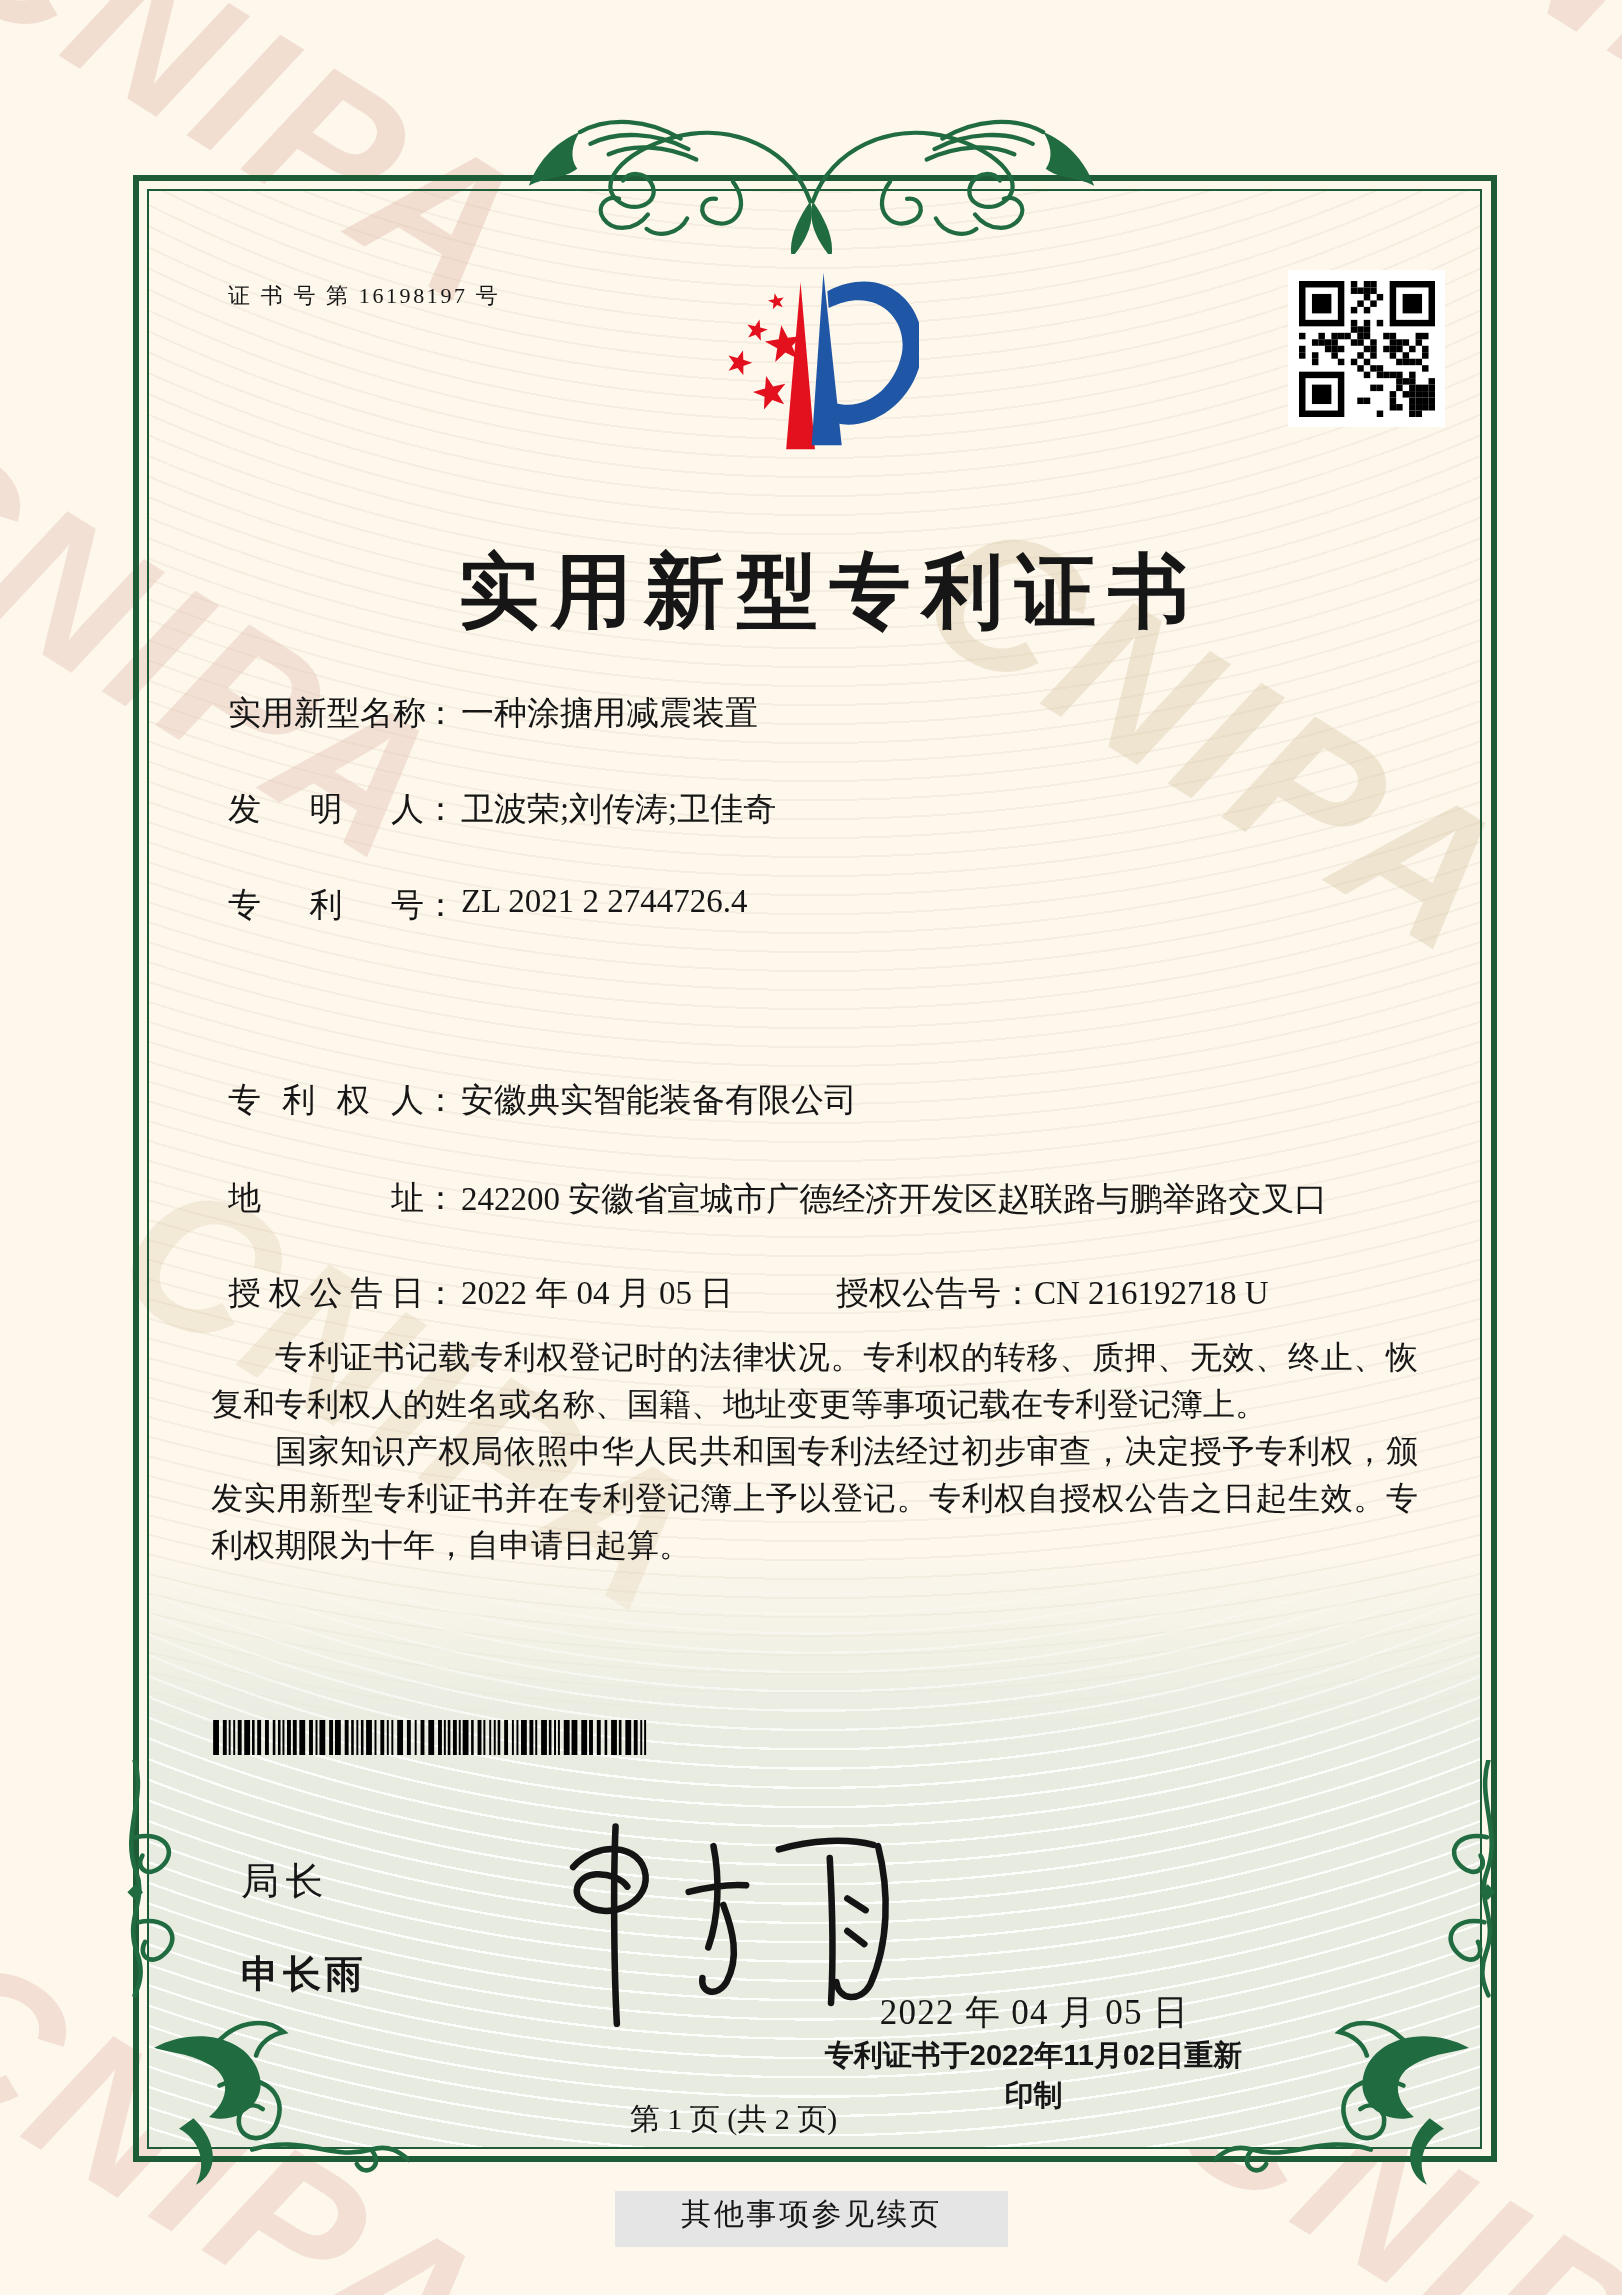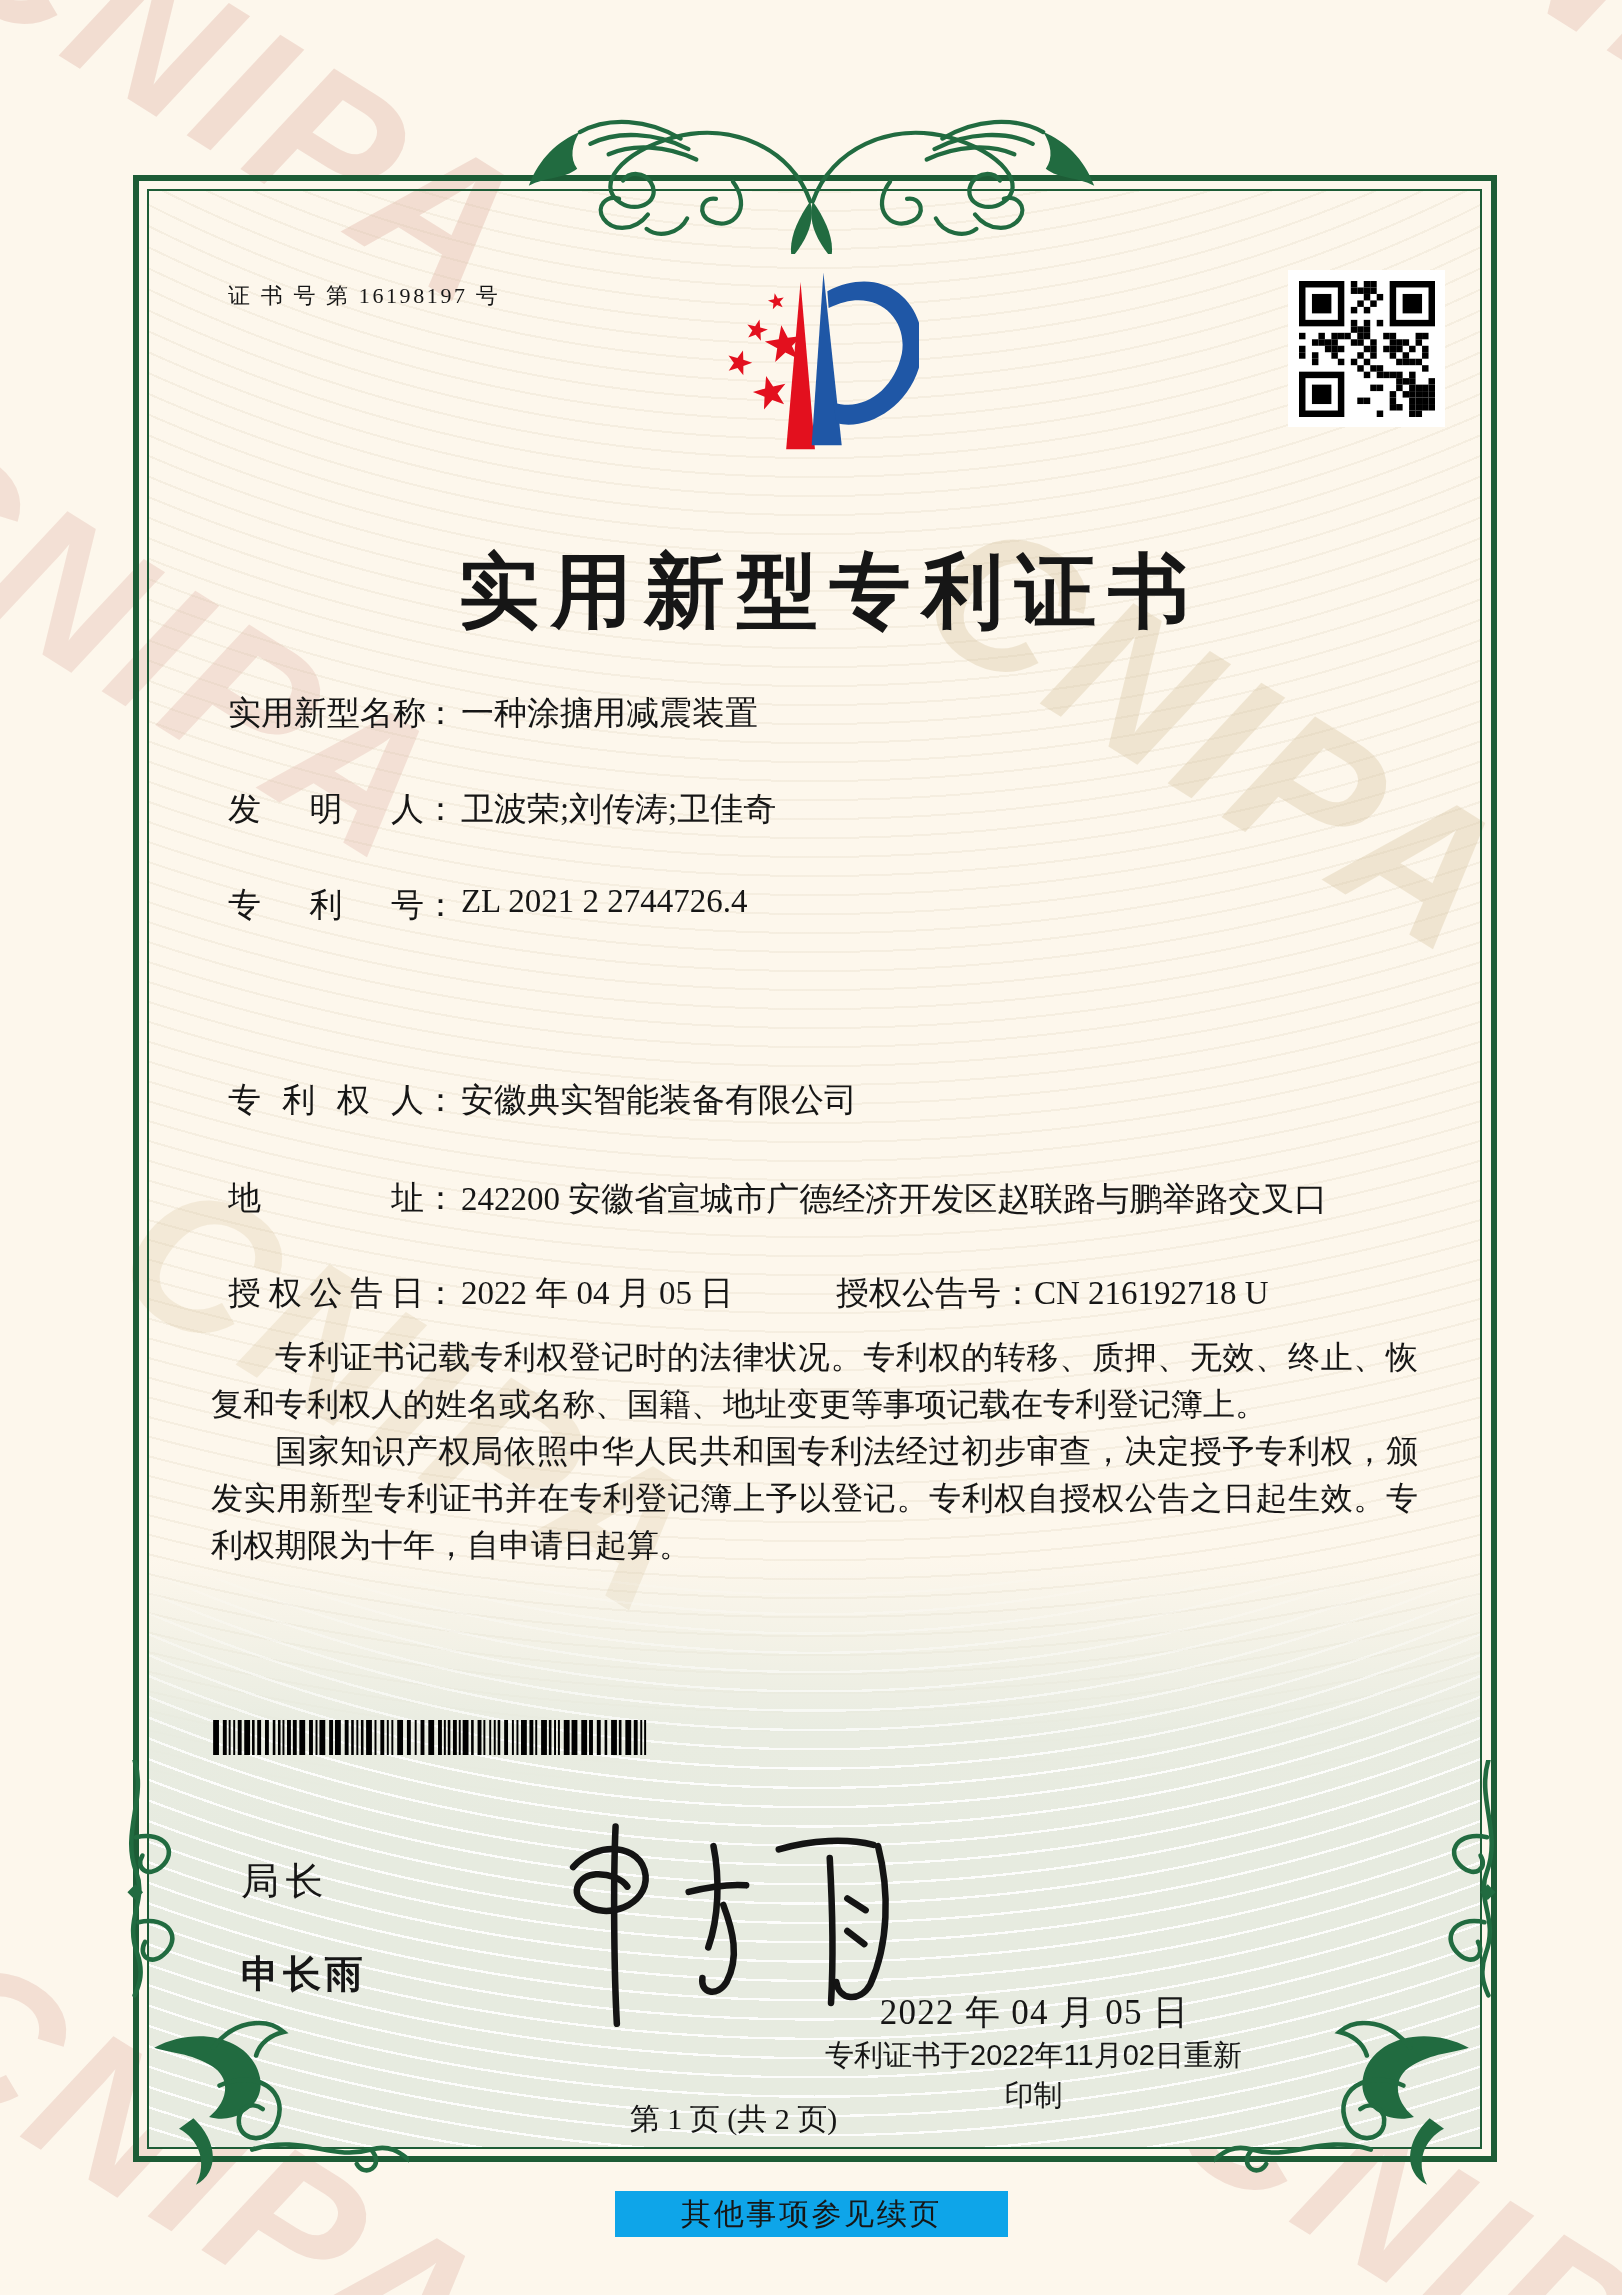--- a/index.html
+++ b/index.html
@@ -63,23 +63,23 @@
 
   .sig-title{position:absolute;left:241px;top:1856px;z-index:3;
              font-family:"Liberation Sans","DejaVu Sans",sans-serif;font-weight:normal;font-size:38px;letter-spacing:6.5px;}
   .sig-name{position:absolute;left:241px;top:1949px;z-index:3;
             font-family:"Liberation Sans","DejaVu Sans",sans-serif;font-weight:bold;font-size:38px;letter-spacing:3.9px;}
   .sig-script{position:absolute;left:517px;top:1807px;width:393px;height:222px;z-index:3;}
 
   .issue-date{position:absolute;left:838px;top:1989px;width:393px;text-align:center;
               font-size:35px;z-index:3;letter-spacing:1.3px;}
   .reprint{position:absolute;left:821px;top:2036px;width:425px;text-align:center;z-index:3;
-           font-family:"Liberation Sans","DejaVu Sans",sans-serif;font-weight:normal;font-size:29px;}
+           font-family:"Liberation Sans","DejaVu Sans",sans-serif;font-weight:bold;font-size:29px;}
   .page-num{position:absolute;left:537px;top:2099px;width:393px;text-align:center;font-size:30px;z-index:3;}
-  .note-band{position:absolute;left:615px;top:2191px;width:393px;height:46px;background:#0ea5e9;z-index:3;
+  .note-band{position:absolute;left:615px;top:2191px;width:393px;height:56px;background:#e5e5e5;z-index:3;
              text-align:center;line-height:46px;font-size:30px;letter-spacing:2.6px;}
 </style>
 </head>
 <body>
 
 <div class="page">
 
   <div id="wm-layer">
       <span class="wm" style="left: -85px; top: -26px; color: rgba(224, 178, 165, 0.38);">CNIPA</span>
       <span class="wm" style="left: 1335px; top: -111px; color: rgba(224, 178, 165, 0.35);">CNIPA</span>

